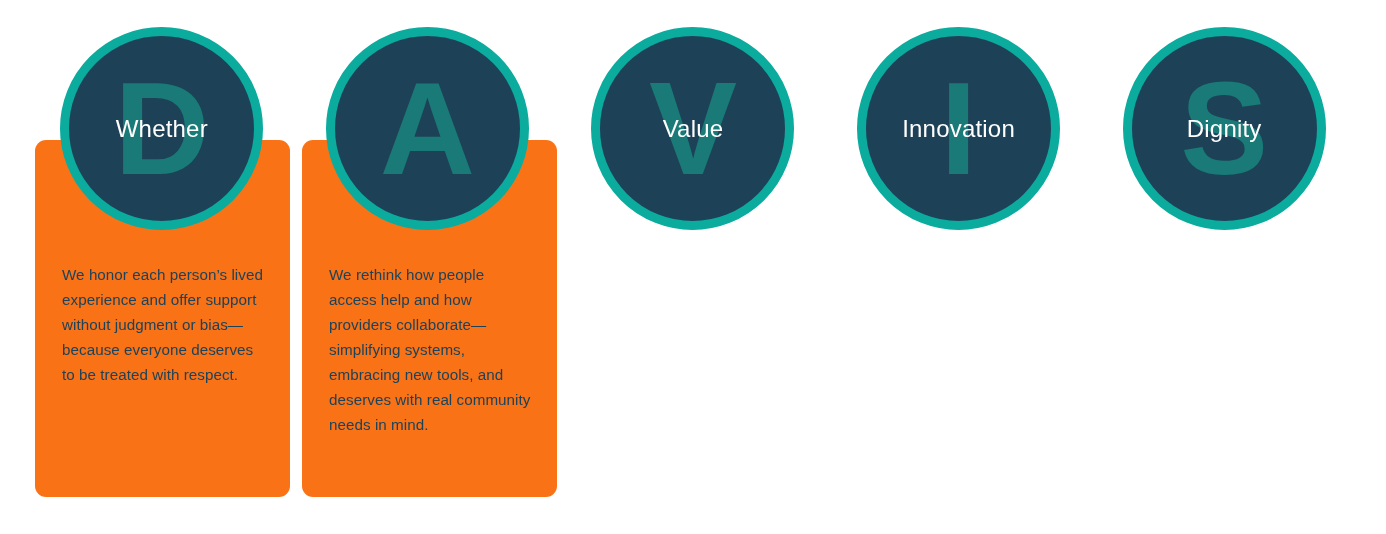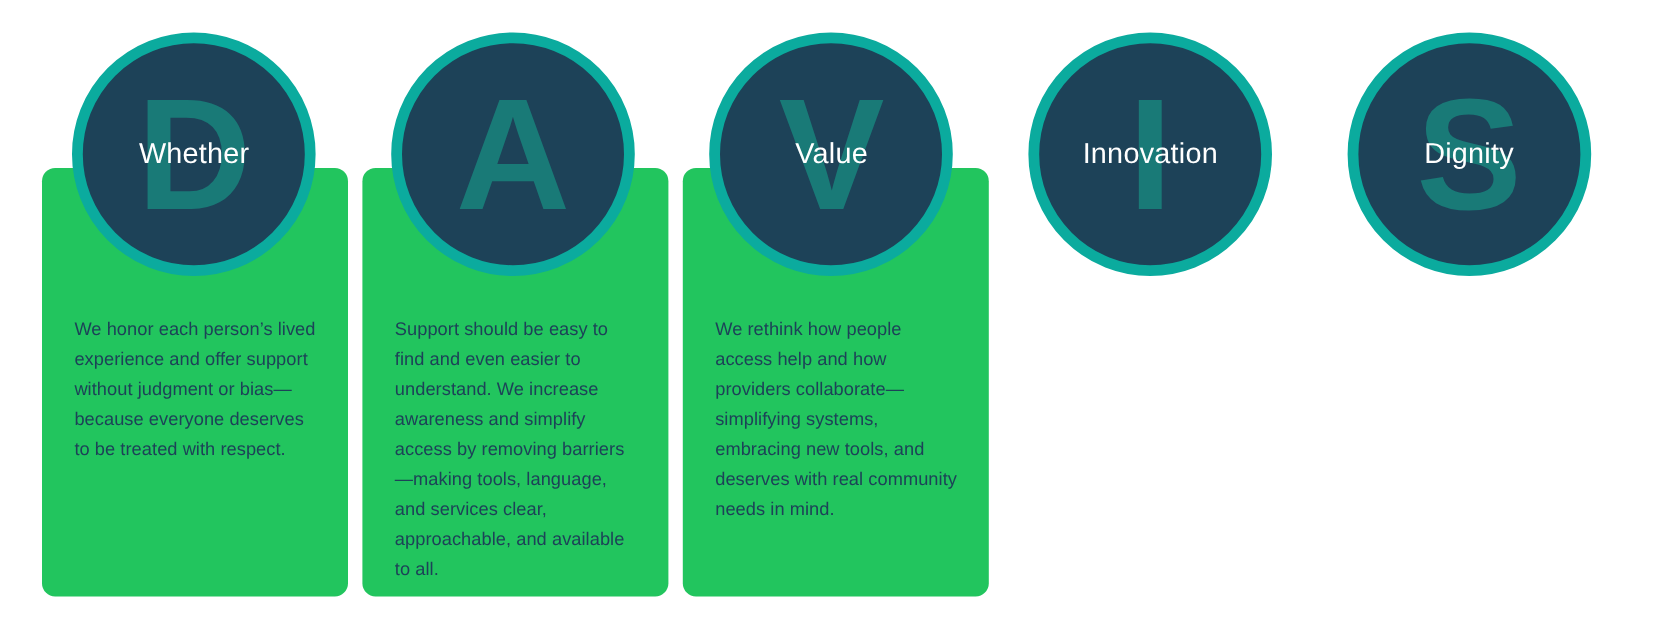--- a/index.html
+++ b/index.html
@@ -29,21 +29,21 @@
     height: 357px;
     display: flex;
     flex-direction: row;
     gap: 12px;
   }
 
   .value-card {
     position: relative;
     width: 255px;
     height: 357px;
-    background: #22c55e;
+    background: #f97316;
     border-radius: 11px;
     box-sizing: border-box;
   }
 
   .card-body-text {
     position: absolute;
     left: 27px;
     top: 122px;
     width: 205px;
     font-size: 15.2px;
@@ -118,23 +118,20 @@
 <body>
 
 <div class="values-board">
 
   <div class="cards-row">
 
     <div class="value-card">
       <div class="card-body-text">We honor each person’s lived experience and offer support without judgment or bias—because everyone deserves to be treated with respect.</div>
     </div>
 
-    <div class="value-card">
-      <div class="card-body-text">Support should be easy to find and even easier to understand. We increase awareness and simplify access by removing barriers—making tools, language, and services clear, approachable, and available to all.</div>
-    </div>
 
 
     <div class="value-card">
       <div class="card-body-text">We rethink how people access help and how providers collaborate—simplifying systems, embracing new tools, and deserves with real community needs in mind.</div>
     </div>
 
 
   </div>
 
   <div class="circles-row">

